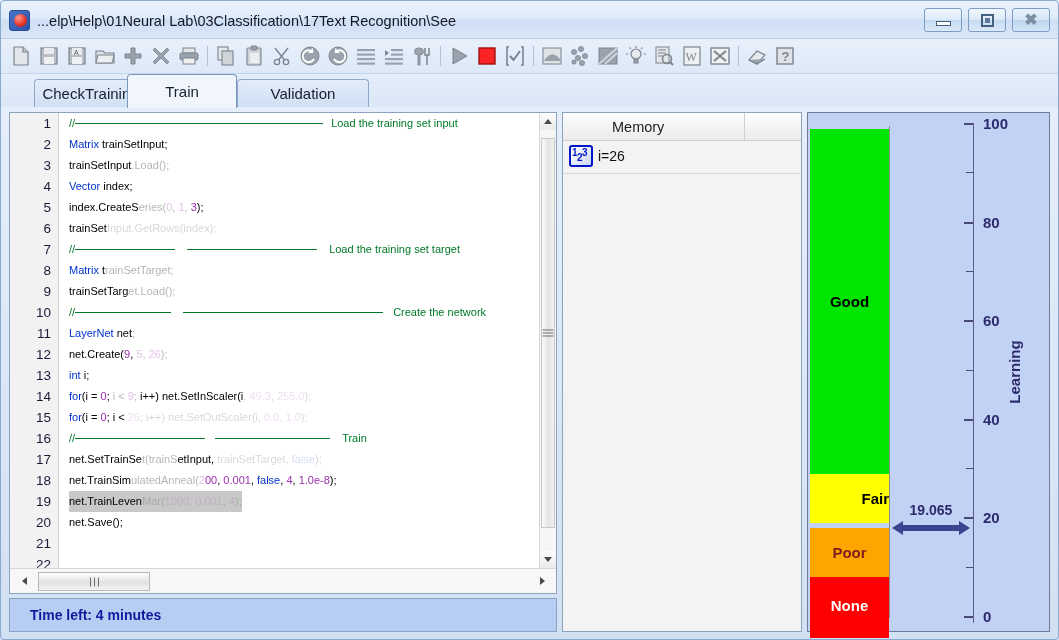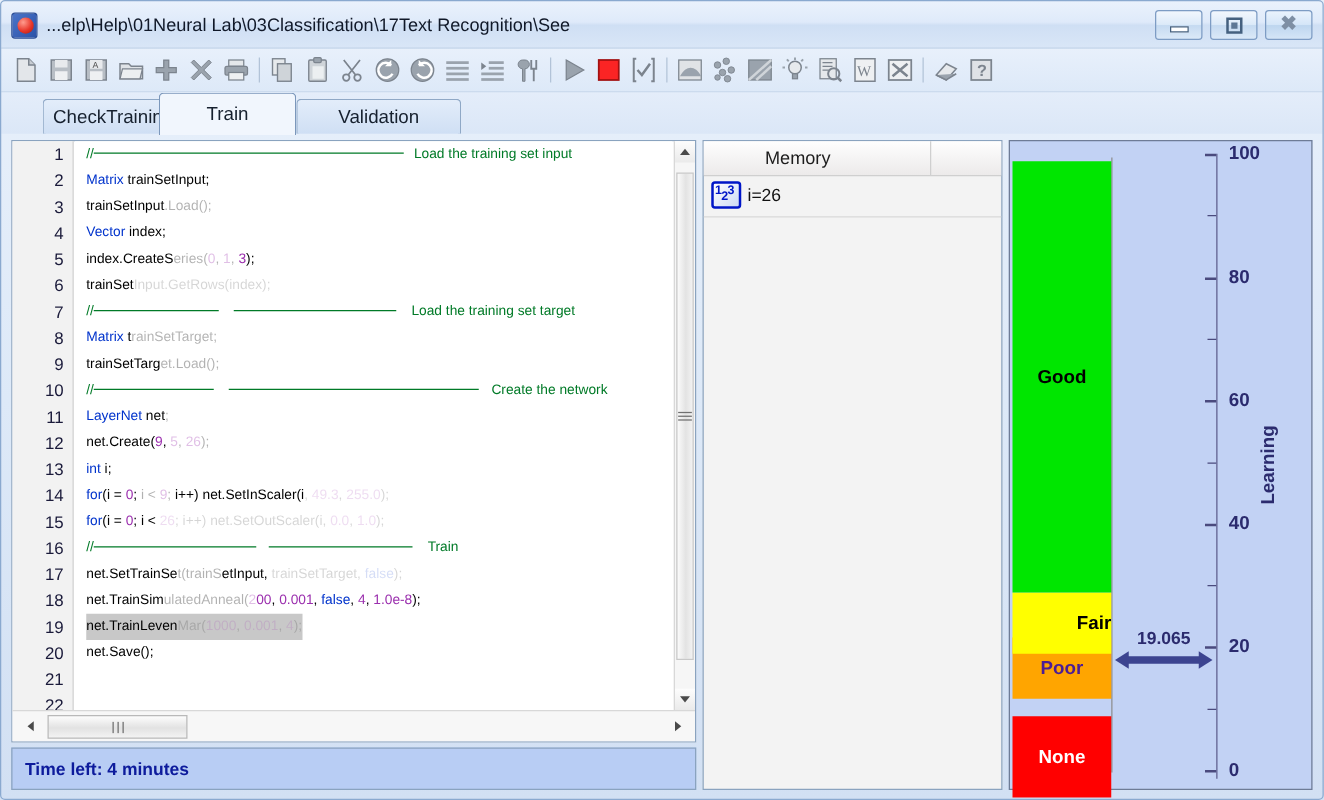--- a/index.html
+++ b/index.html
@@ -139,21 +139,21 @@
     position:absolute;left:28px;top:3px;width:112px;height:19px;
     background:linear-gradient(to bottom,#fdfdfd,#e2e2e2 55%,#f3f3f3);
     border:1px solid #b9b9b9;box-sizing:border-box;
   }
   .grip-h{position:absolute;left:50%;top:50%;transform:translate(-50%,-50%);display:flex;}
   .grip-h i{display:block;width:1px;height:9px;background:#6e6e6e;margin:0 1.5px;}
   
   .statusbar{
     position:absolute;left:9px;top:598px;width:548px;height:34px;
     background:#b8cdf4;border:1px solid #8aa3bf;box-sizing:border-box;
-    display:flex;align-items:center;padding-left:10px;
+    display:flex;align-items:center;padding-left:20px;
   }
   .statusbar span{font-size:14px;font-weight:bold;color:#0d1b9c;}
   
   .mem-panel{
     position:absolute;left:562px;top:112px;width:240px;height:520px;
     background:#f3f3f3;border:1px solid #8aa3bf;box-sizing:border-box;
   }
   .mem-head{
     height:28px;background:linear-gradient(to bottom,#fefefe,#eceaea);
     border-bottom:1px solid #cfcfcf;display:flex;align-items:center;
@@ -550,21 +550,21 @@
       <span class="val">i=26</span>
     </div>
     <div class="mem-sep"></div>
   </div>
 
   <div class="gauge-panel">
     <div class="bar" id="gauge-bar">
         <div class="band" style="top: 446.7px; height: 65px; background: rgb(255, 0, 0); color: #ffffff;">
           <span>None</span>
         </div>
-        <div class="band" style="top: 384px; height: 49.3px; background: rgb(255, 165, 0); color: #4c1d95;">
+        <div class="band" style="top: 402px; height: 49.3px; background: rgb(255, 165, 0); color: #7f1d1d;">
           <span>Poor</span>
         </div>
         <div class="band" style="top: 348.1px; height: 49.3px; background: rgb(255, 255, 0); color: rgb(0, 0, 0); justify-content: flex-end;">
           <span>Fair</span>
         </div>
         <div class="band" style="top: 3px; height: 345.1px; background: rgb(0, 230, 0); color: rgb(0, 0, 0);">
           <span>Good</span>
         </div>
       </div>
     <div class="axis" id="gauge-axis">

